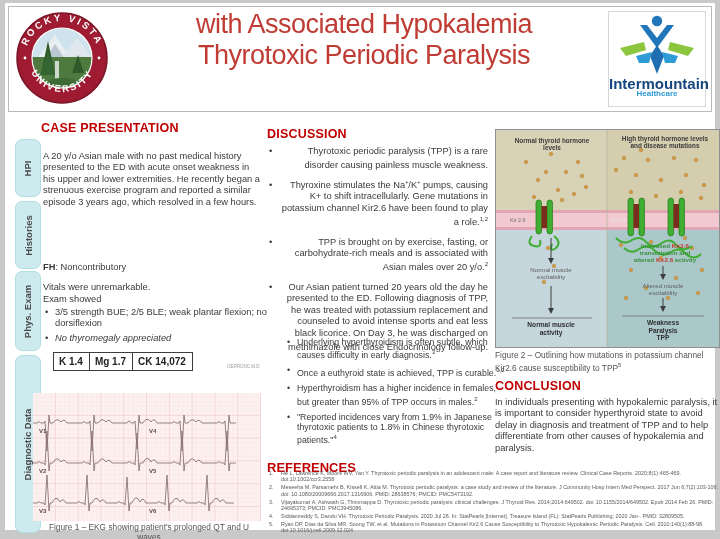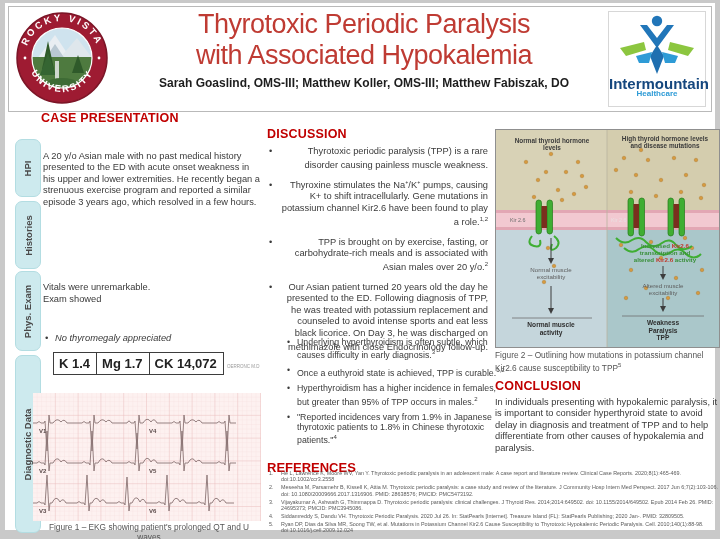--- a/index.html
+++ b/index.html
@@ -19,21 +19,21 @@
   .sec-h{position:absolute;font-size:12.5px;font-weight:bold;color:#c00000;letter-spacing:.2px;}
   .body-txt{font-size:9.3px;line-height:11.4px;color:#3a3a3a;}
   
   .tab{position:absolute;left:10px;width:24px;background:#cdeaee;border:1px solid #b3dde2;border-radius:7px;display:flex;align-items:center;justify-content:center;}
   .tab span{transform:rotate(-90deg);white-space:nowrap;font-size:9.5px;font-weight:bold;color:#4a4a4a;}
   .lcol{position:absolute;left:38px;width:218px;}
   .hist-lbl{font-weight:bold;}
   .pbul{position:relative;padding-left:12px;}
   .pbul:before{content:"•";position:absolute;left:2px;}
   .lab-table{position:absolute;left:48px;top:349px;border-collapse:collapse;}
-  .lab-table td{border:1.6px solid #3d3d3d;font-size:13px;font-weight:bold;color:#222;padding:3px 6px 3px 5px;background:#fff;}
+  .lab-table td{border:1.6px solid #3d3d3d;font-size:10px;font-weight:bold;color:#222;padding:3px 6px 3px 5px;background:#fff;}
   .ekg-note{position:absolute;left:222px;top:361px;width:36px;font-size:4.5px;color:#9a9a9a;line-height:5px;}
   .ekg{position:absolute;left:28px;top:390px;width:228px;height:128px;}
   .fig-cap{position:absolute;font-size:8.3px;color:#555;line-height:9.6px;}
   
   .mcol{position:absolute;left:262px;width:221px;}
   .mbul{margin:0 0 8px 0;text-align:right;}
   .subul{font-size:8.8px;line-height:10.2px;color:#3a3a3a;margin:0 0 5px 0;}
   .sub-group{padding-left:18px;}
   sup{font-size:6px;}
   
@@ -86,60 +86,63 @@
         <textPath href="#rvuTop" startOffset="50%">ROCKY VISTA</textPath>
       </text>
       <text font-size="9.5" font-weight="bold" fill="#ffffff" letter-spacing="2" text-anchor="middle">
         <textPath href="#rvuBot" startOffset="50%">UNIVERSITY</textPath>
       </text>
       <circle cx="10" cy="47" r="1.4" fill="#fff"></circle>
           <circle cx="84" cy="47" r="1.4" fill="#fff"></circle>
     </svg>
 
     <div class="hdr-center">
+      <div class="title-line">with Associated Hypokalemia</div>
       <div class="title-line">Thyrotoxic Periodic Paralysis</div>
-      <div class="title-line">with Associated Hypokalemia</div>
-      <div class="authors">Sarah Goaslind, OMS-III; Matthew Koller, OMS-III; Matthew Fabiszak, DO</div>
     </div>
 
     <div class="im-box">
       <svg width="94" height="64" viewBox="0 0 94 64">
         <circle cx="47" cy="9" r="5.2" fill="#2176b9"></circle>
         <polygon points="30,13 47,36 64,13 57,13 47,26 37,13" fill="#2176b9"></polygon>
         <polygon points="47,33 54,44 47,62 40,44" fill="#1f6fb0"></polygon>
         <polygon points="10,36 34,30 36,38 16,44" fill="#8cc63f"></polygon>
         <polygon points="84,36 60,30 58,38 78,44" fill="#8cc63f"></polygon>
         <polygon points="26,44 42,40 39,51 29,51" fill="#2e9bd6"></polygon>
         <polygon points="68,44 52,40 55,51 65,51" fill="#2e9bd6"></polygon>
       </svg>
       <div class="im-name">Intermountain</div>
       <div class="im-sub">Healthcare</div>
     </div>
   </div>
 
-  <div class="sec-h" style="left:36px;top:108px;">CASE PRESENTATION</div>
+  <div class="sec-h" style="left:36px;top:118px;">CASE PRESENTATION</div>
 
   <div class="tab" style="top:136px;height:56px;">
         <span>HPI</span>
       </div>
   <div class="tab" style="top:198px;height:66px;">
         <span>Histories</span>
       </div>
   <div class="tab" style="top:268px;height:78px;">
         <span>Phys. Exam</span>
       </div>
   <div class="tab" style="top:352px;height:176px;">
         <span>Diagnostic Data</span>
       </div>
 
   <div class="lcol body-txt" style="top:148px;position:absolute;">A 20 y/o Asian male with no past medical history presented to the ED with acute onset weakness in his upper and lower extremities. He recently began a strenuous exercise program and reported a similar episode 3 years ago, which resolved in a few hours.</div>
 
+  <div class="lcol body-txt" style="top:259px;position:absolute;">
+    <span class="hist-lbl">FH</span><span>: Noncontributory</span>
+  </div>
 
   <div class="lcol body-txt" style="top:291px;position:absolute;">Exam showed</div>
   <div class="lcol body-txt" style="top:279px;position:absolute;">Vitals were unremarkable.</div>
+  <div class="lcol body-txt pbul" style="top:304px;position:absolute;">3/5 strength BUE; 2/5 BLE; weak plantar flexion; no dorsiflexion</div>
   <div class="lcol body-txt pbul" style="top:330px;position:absolute;font-style:italic;">No thyromegaly appreciated</div>
 
   <table class="lab-table">
     <tbody>
           <tr>
       <td>K 1.4</td>
       <td>Mg 1.7</td>
       <td>CK 14,072</td>
     </tr>
   </tbody>

